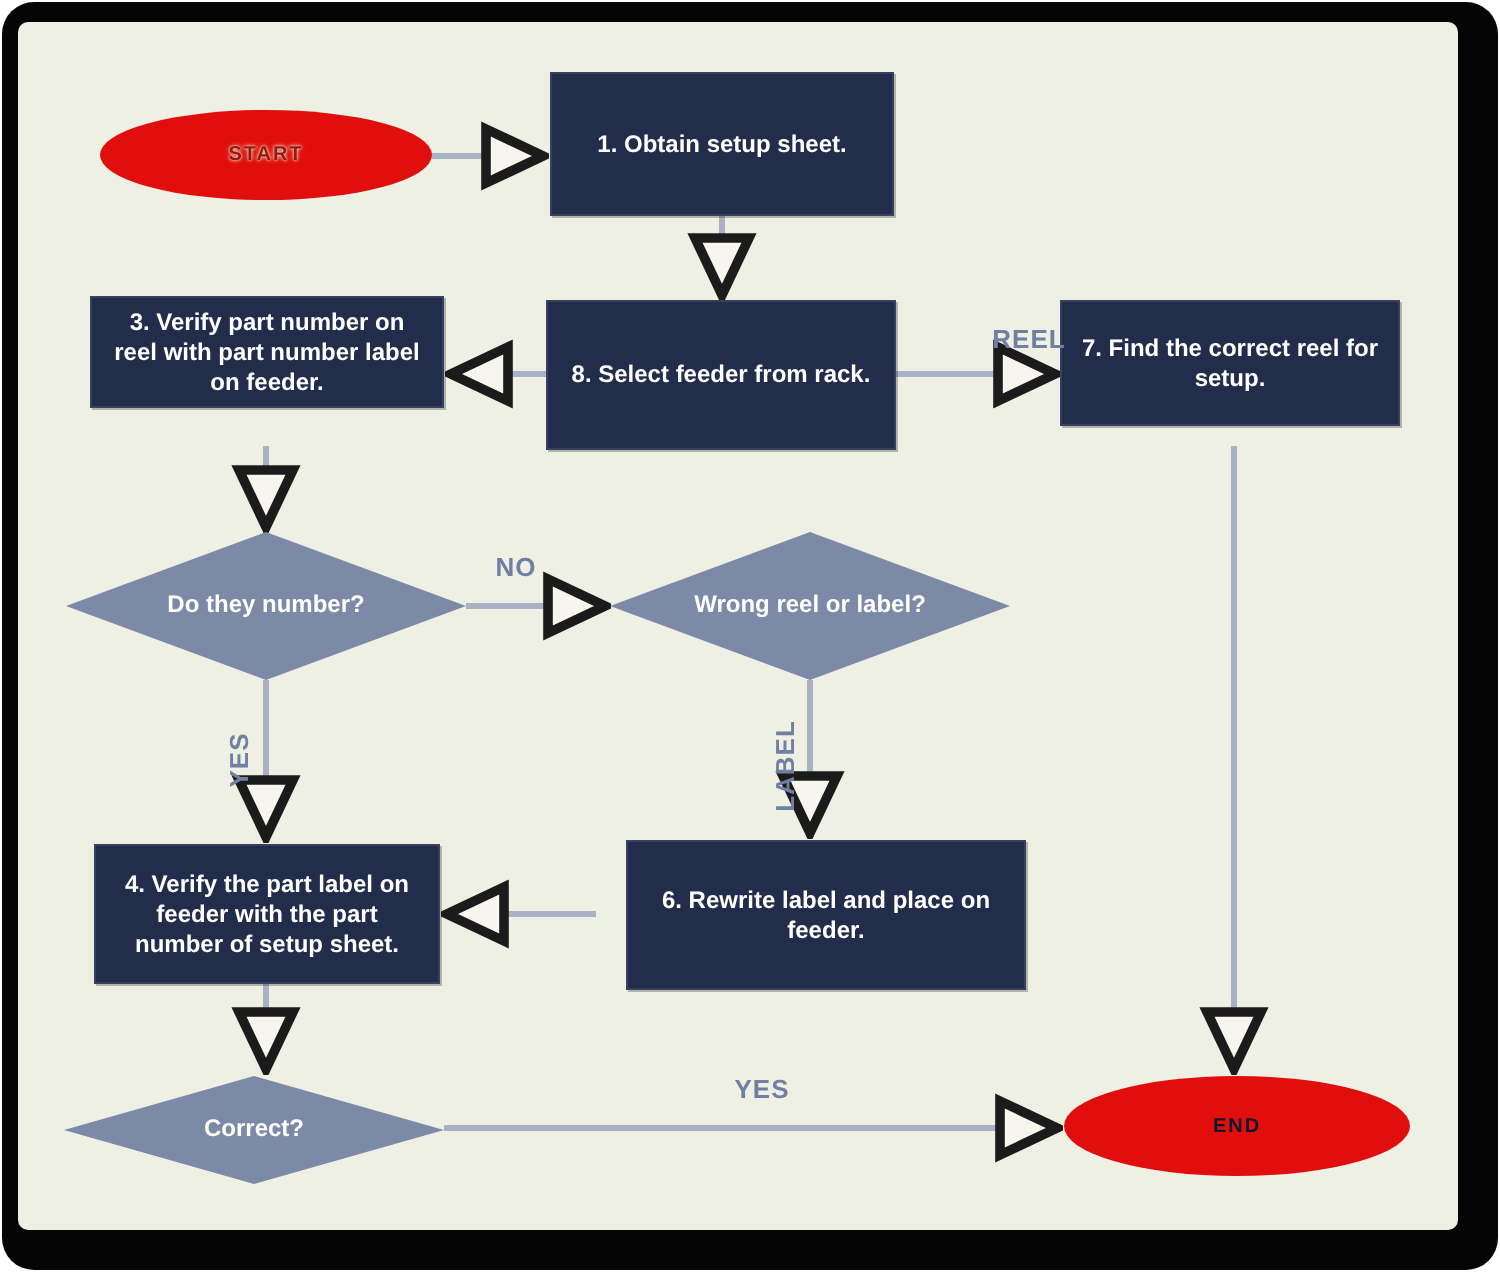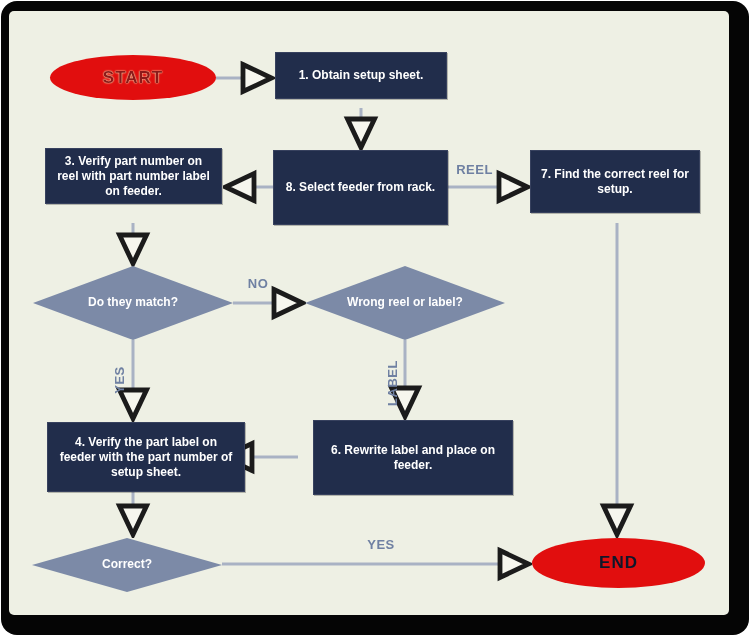--- a/index.html
+++ b/index.html
@@ -16,47 +16,47 @@
     background:#212d4b;border:1px solid #4c557282;color:#ffffff;
     font-size:12px;font-weight:bold;line-height:1.25;padding:4px 8px;
     box-shadow:1px 1px 0 rgba(0,0,0,0.25);
   }
   .decision{
     background:#7c8aa7;color:#ffffff;font-size:12px;font-weight:bold;
     clip-path:polygon(50% 0%,100% 50%,50% 100%,0% 50%);
     padding:0 26px;line-height:1.1;
   }
   .terminal{
-    background:#e10e0e;border-radius:50%;font-size:17px;font-weight:bold;letter-spacing:1px;
+    background:#e10e0e;border-radius:50%;font-size:10px;font-weight:bold;letter-spacing:1px;
   }
   .terminal.start{color:#8c1a1a;text-shadow:0 0 2px #ffe9b8,0 0 1px #ffe9b8;}
   .terminal.end{color:#0f172a;}
 
   .edge-label{
     position:absolute;color:#6f80a2;font-size:13px;font-weight:bold;
     text-align:center;letter-spacing:0.5px;
   }
   .edge-label.vert{transform:rotate(-90deg);}
 
   
   #n-start   {left:50px; top:55px; width:166px;height:45px;}
-  #n-step1   {left:275px;top:52px; width:172px;height:47px;}
+  #n-step1   {left:275px;top:36px; width:172px;height:72px;}
   #n-step2   {left:273px;top:150px;width:175px;height:75px;}
   #n-step3   {left:45px; top:148px;width:177px;height:56px;}
   #n-step7   {left:530px;top:150px;width:170px;height:63px;}
   #n-dmatch  {left:33px; top:266px;width:200px;height:74px;}
   #n-dwrong  {left:305px;top:266px;width:200px;height:74px;}
-  #n-step4   {left:47px; top:422px;width:198px;height:70px;}
+  #n-step4   {left:47px; top:422px;width:173px;height:70px;}
   #n-step6   {left:298px;top:420px;width:200px;height:75px;margin-left:15px;}
   #n-dcorrect{left:32px; top:538px;width:190px;height:54px;}
   #n-end     {left:532px;top:538px;width:173px;height:50px;}
 
   
   #lbl-no    {left:238px;top:276px;width:40px;}
-  #lbl-reel  {left:447px;top:162px;width:55px;}
+  #lbl-reel  {left:487px;top:162px;width:55px;}
   #lbl-yes1  {left:98px; top:360px;width:44px;height:40px;line-height:40px;}
   #lbl-label {left:363px;top:363px;width:60px;height:40px;line-height:40px;}
   #lbl-yes2  {left:355px;top:537px;width:52px;}
 </style>
 </head>
 <body>
 
 <div class="page">
   <div class="frame"></div>
   <div class="canvas"></div>
@@ -103,21 +103,21 @@
     <span>4. Verify the part label on feeder with the part number of setup sheet.</span>
   </div>
   <div class="node proc" id="n-step6">
     <span>6. Rewrite label and place on feeder.</span>
   </div>
   <div class="node proc" id="n-step7">
     <span>7. Find the correct reel for setup.</span>
   </div>
 
   <div class="node decision" id="n-dmatch">
-    <span>Do they match?</span>
+    <span>Do they number?</span>
   </div>
   <div class="node decision" id="n-dwrong">
     <span>Wrong reel or label?</span>
   </div>
   <div class="node decision" id="n-dcorrect">
     <span>Correct?</span>
   </div>
 
   <div class="edge-label" id="lbl-no">NO</div>
   <div class="edge-label" id="lbl-reel">REEL</div>

